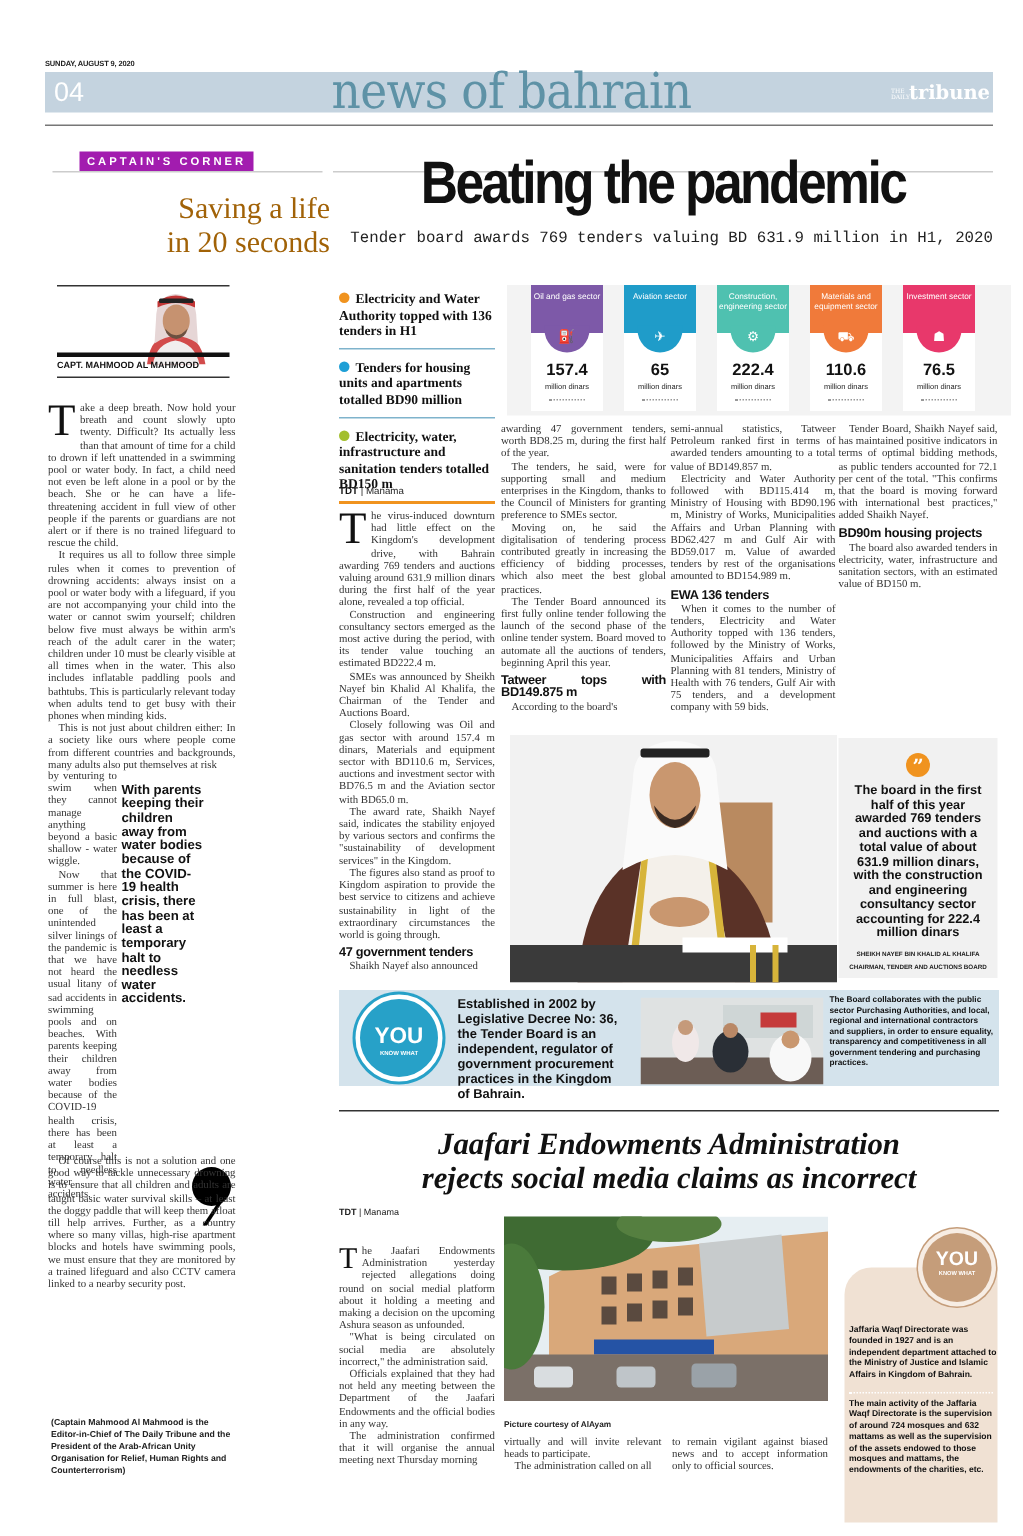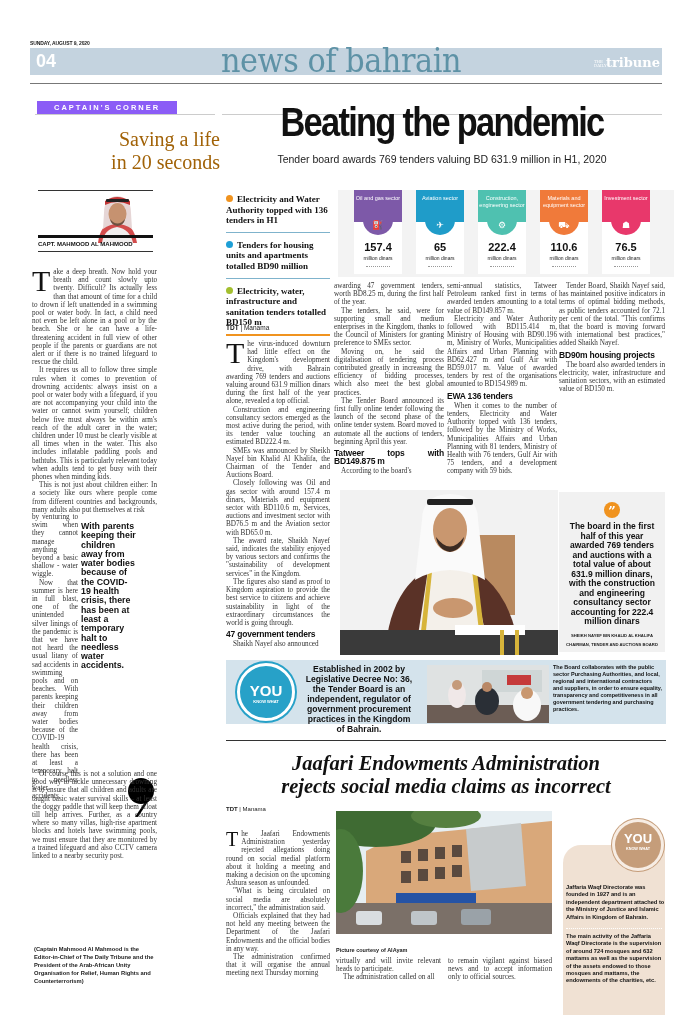--- a/index.html
+++ b/index.html
@@ -9,46 +9,46 @@
 .sans{font-family:"Liberation Sans",sans-serif}
 .body-text{font-family:"Liberation Serif",serif;font-size:7.2px;line-height:8.2px;color:#333;text-align:justify}
 .body-text p{text-indent:7px}
 .body-text p.first{text-indent:0}
 .dropcap{float:left;font-size:30px;line-height:24px;margin:1px 3px 0 0;font-family:"Liberation Serif",serif;color:#111}
 .subhead{font-family:"Liberation Sans",sans-serif;font-weight:bold;font-size:8.5px;margin:3px 0 2px;color:#111;letter-spacing:-0.2px}
 
 
 #date{left:30px;top:40px;font-size:5px;font-weight:bold;color:#222;letter-spacing:-0.1px}
 #mast{left:30px;top:48px;width:632px;height:27px;background:#c4d3df}
-#pagenum{left:36px;top:51px;font-size:18px;color:#fff;font-weight:700;font-family:"Liberation Sans",sans-serif}
+#pagenum{left:36px;top:51px;font-size:18px;color:#fff;font-weight:400;font-family:"Liberation Sans",sans-serif}
 #masttitle{left:0;width:682px;top:44px;text-align:center;font-size:33px;color:#5e92a6;font-family:"DejaVu Serif",serif;font-weight:200;letter-spacing:-0.5px;line-height:34px;transform:scaleX(0.92)}
 #logo{right:22px;top:55px;font-size:13px;font-weight:bold;color:#fff;font-family:"DejaVu Serif",serif}
 #logo small{font-size:4px;font-weight:normal;margin-right:2px;vertical-align:middle;line-height:4px;display:inline-block;width:10px}
 #mastrule{left:30px;top:83px;width:632px;height:1px;background:#777}
 
 
-#cc-tag{left:37px;top:101px;background:#8b5cf6;color:#fff;font-size:7.5px;font-weight:bold;padding:2px 17px;letter-spacing:2px}
+#cc-tag{left:53px;top:101px;background:#a21caf;color:#fff;font-size:7.5px;font-weight:bold;padding:2px 5px;letter-spacing:2px}
 #cc-rule{left:35px;top:114px;width:180px;height:1px;background:#ccc}
 #cc-head{left:30px;top:128px;width:190px;text-align:right;font-size:20px;line-height:23px;color:#a16207;font-family:"Liberation Serif",serif}
 #cc-toprule{left:38px;top:190px;width:115px;height:1px;background:#333}
 #author-photo{left:90px;top:193px;width:55px;height:50px}
 #cc-black{left:38px;top:235px;width:115px;height:3px;background:#111}
 #cc-byline{left:38px;top:241px;font-size:6px;font-weight:bold;color:#111;font-family:"Liberation Sans",sans-serif}
 #cc-botrule{left:38px;top:251px;width:115px;height:1px;background:#333}
 #cc-col1{left:32px;top:268px;width:125px}
 #cc-col1b{left:32px;top:513px;width:46px}
 #cc-pull{left:81px;top:522px;width:55px;font-family:"Liberation Sans",sans-serif;font-weight:bold;font-size:8.8px;line-height:9.3px;color:#111}
 #cc-col1c{left:32px;top:770px;width:125px}
 #quote-mark{left:127px;top:777px}
 #cc-note{left:34px;top:945px;width:120px;font-family:"Liberation Sans",sans-serif;font-size:5.8px;line-height:8px;font-weight:bold;color:#222}
 
 
 #main-rule{left:222px;top:114px;width:440px;height:1px;background:#ccc}
 #main-head{left:222px;top:98px;width:440px;text-align:center;font-family:"Liberation Sans",sans-serif;font-weight:bold;font-size:40px;letter-spacing:-2px;color:#111;line-height:48px;transform:scaleX(0.86)}
-#main-sub{left:222px;top:153px;width:440px;text-align:center;font-family:Liberation Sans, sans-serif;font-size:10.5px;color:#222}
+#main-sub{left:222px;top:153px;width:440px;text-align:right;font-family:Liberation Mono, monospace;font-size:10.5px;color:#222}
 
 #highlights{left:226px;top:192px;width:104px}
 .hl{border-bottom:1px solid #7fb3cc;padding:2px 0 6px;margin-bottom:5px;font-family:"Liberation Serif",serif;font-weight:bold;font-size:9px;line-height:10.6px;color:#111}
 .hl:last-child{border-bottom:2px solid #f0931f}
 .dot{display:inline-block;width:7px;height:7px;border-radius:50%;margin-right:4px;vertical-align:0}
 
 #sectors{left:338px;top:190px;width:336px;height:87px;background:#f3f3f3;display:flex;gap:14px;padding-left:16px}
 .sector{width:48px;height:84px;background:#fff;position:relative;text-align:center}
 .sector .top{height:32px;color:#fff;font-family:"Liberation Sans",sans-serif;font-size:5.5px;line-height:6.5px;padding-top:5px}
 .sector .circ{position:absolute;left:9px;top:27px;width:30px;height:18px;border-radius:0 0 15px 15px}
@@ -68,21 +68,21 @@
 #quote-box{left:559px;top:492px;width:106px;height:160px;background:#f1f1f1;text-align:center}
 #qicon{margin:10px auto 4px;width:16px;height:16px;border-radius:50%;background:#f0931f;color:#fff;font-size:13px;line-height:20px;font-weight:bold;font-family:"DejaVu Serif",serif}
 #qtext{font-family:"Liberation Sans",sans-serif;font-weight:bold;font-size:8.5px;line-height:9.5px;color:#111;padding:0 4px}
 #qname{font-family:"Liberation Sans",sans-serif;font-size:4.2px;font-weight:bold;color:#222;margin-top:6px}
 #qtitle{font-family:"Liberation Sans",sans-serif;font-size:4.2px;font-weight:bold;color:#222;margin-top:4px}
 
 #ykw{left:226px;top:660px;width:440px;height:64px;background:#d4e3ec}
 #ykw-badge{left:237px;top:663px;width:58px;height:58px;border-radius:50%;background:#27a1c8;border:3px solid #fff;box-shadow:0 0 0 2px #27a1c8}
 #ykw-you{left:237px;top:683px;width:58px;text-align:center;color:#fff;font-family:"Liberation Sans",sans-serif;font-weight:bold;font-size:15px;line-height:15px}
 #ykw-kw{left:237px;top:699px;width:58px;text-align:center;color:#fff;font-family:"Liberation Sans",sans-serif;font-weight:bold;font-size:4px}
-#ykw-text{left:305px;top:664px;width:108px;text-align:center;font-family:"Liberation Sans",sans-serif;font-weight:bold;font-size:8.6px;line-height:10px;color:#111}
+#ykw-text{left:305px;top:664px;width:108px;font-family:"Liberation Sans",sans-serif;font-weight:bold;font-size:8.6px;line-height:10px;color:#111}
 #ykw-photo{left:427px;top:665px;width:122px;height:58px;overflow:hidden}
 #ykw-right{left:553px;top:664px;width:110px;font-family:"Liberation Sans",sans-serif;font-size:5.5px;line-height:7px;color:#111;font-weight:bold}
 
 #sec-rule{left:226px;top:740px;width:440px;height:1px;background:#333}
 #j-head{left:226px;top:752px;width:440px;text-align:center;font-family:"Liberation Serif",serif;font-style:italic;font-weight:bold;font-size:20.5px;line-height:23px;color:#111}
 #j-tdt{left:226px;top:806px;font-family:"Liberation Sans",sans-serif;font-size:6px;color:#222}
 #j-col1{left:226px;top:830px;width:104px}
 #j-photo{left:336px;top:811px;width:216px;height:123px;overflow:hidden}
 #j-caption{left:336px;top:947px;font-family:"Liberation Sans",sans-serif;font-weight:bold;font-size:5.5px;color:#222}
 #j-col2{left:336px;top:957px;width:105px}

